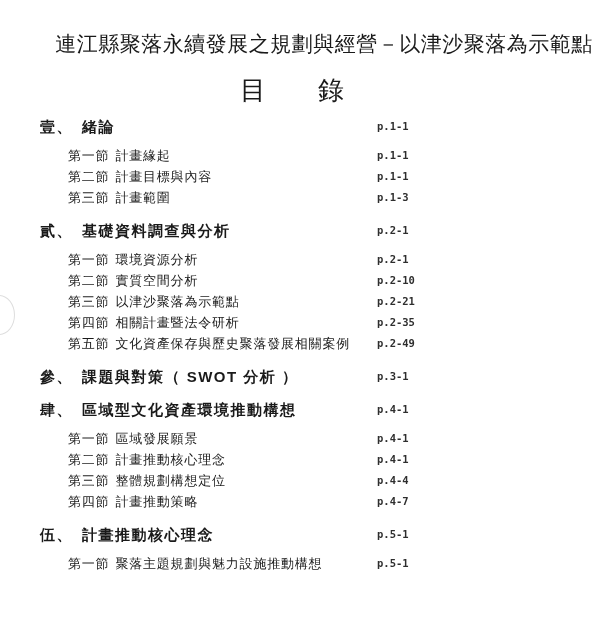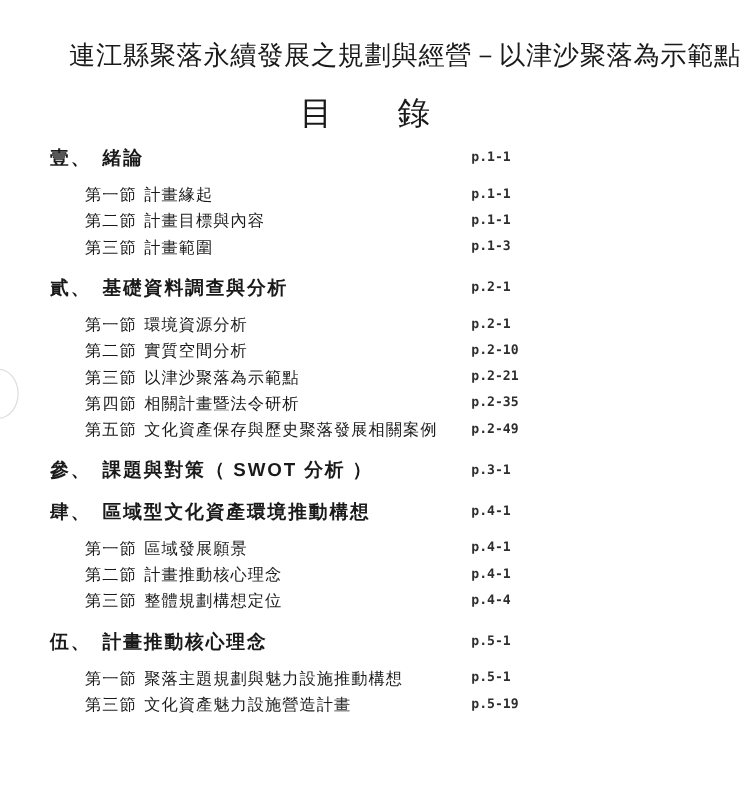--- a/index.html
+++ b/index.html
@@ -101,17 +101,17 @@
       <div class="row item-row"><span class="item-label">第一節</span><span class="item-title">環境資源分析</span><span class="page-num">p.2-1</span></div>
       <div class="row item-row"><span class="item-label">第二節</span><span class="item-title">實質空間分析</span><span class="page-num">p.2-10</span></div>
       <div class="row item-row"><span class="item-label">第三節</span><span class="item-title">以津沙聚落為示範點</span><span class="page-num">p.2-21</span></div>
       <div class="row item-row"><span class="item-label">第四節</span><span class="item-title">相關計畫暨法令研析</span><span class="page-num">p.2-35</span></div>
       <div class="row item-row"><span class="item-label">第五節</span><span class="item-title">文化資產保存與歷史聚落發展相關案例</span><span class="page-num">p.2-49</span></div>
       <div class="row chapter-row"><span class="ch-num">參、</span><span class="ch-title">課題與對策（ SWOT 分析 ）</span><span class="page-num">p.3-1</span></div>
       <div class="row chapter-row"><span class="ch-num">肆、</span><span class="ch-title">區域型文化資產環境推動構想</span><span class="page-num">p.4-1</span></div>
       <div class="row item-row"><span class="item-label">第一節</span><span class="item-title">區域發展願景</span><span class="page-num">p.4-1</span></div>
       <div class="row item-row"><span class="item-label">第二節</span><span class="item-title">計畫推動核心理念</span><span class="page-num">p.4-1</span></div>
       <div class="row item-row"><span class="item-label">第三節</span><span class="item-title">整體規劃構想定位</span><span class="page-num">p.4-4</span></div>
+      <div class="row item-row"><span class="item-label">第四節</span><span class="item-title">計畫推動策略</span><span class="page-num">p.4-7</span></div>
       <div class="row chapter-row"><span class="ch-num">伍、</span><span class="ch-title">計畫推動核心理念</span><span class="page-num">p.5-1</span></div>
       <div class="row item-row"><span class="item-label">第一節</span><span class="item-title">聚落主題規劃與魅力設施推動構想</span><span class="page-num">p.5-1</span></div>
-      <div class="row item-row"><span class="item-label">第三節</span><span class="item-title">文化資產魅力設施營造計畫</span><span class="page-num">p.5-19</span></div>
     </div>
 </div>
 
 </body></html>

